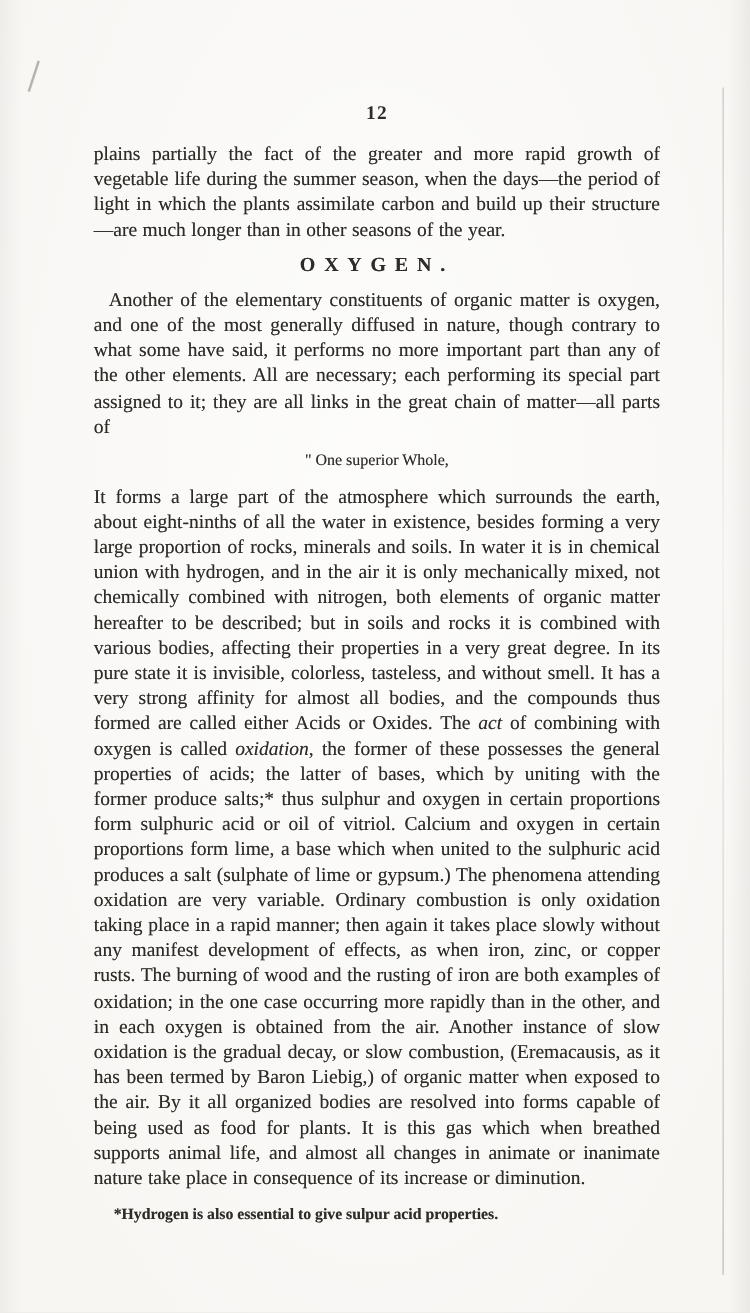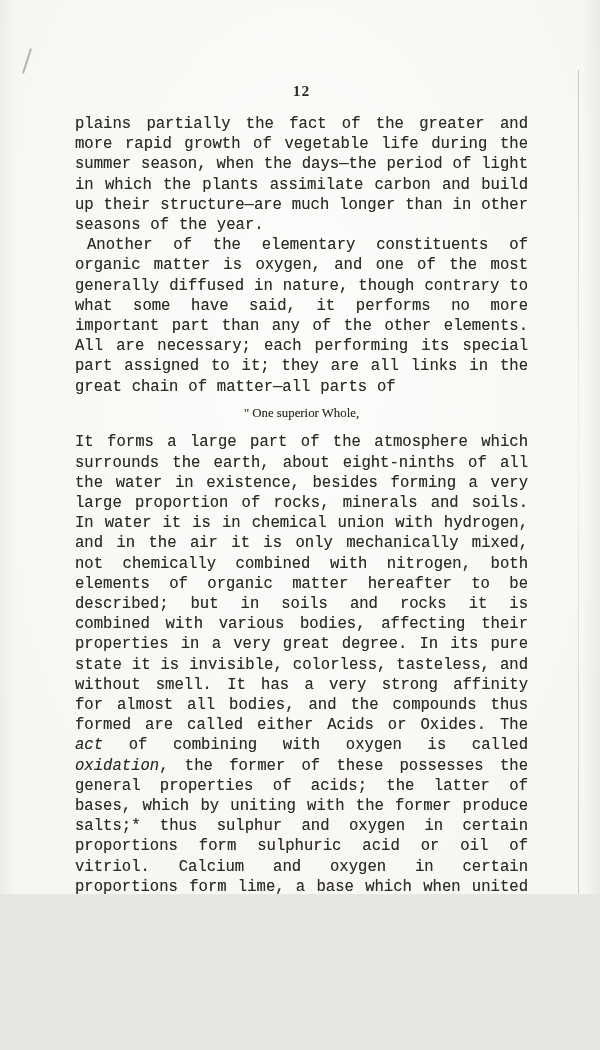--- a/index.html
+++ b/index.html
@@ -4,21 +4,21 @@
 <style>
   html, body {
     margin: 0;
     padding: 0;
     background: #e8e6e1;
     font-family: "Liberation Serif", "DejaVu Serif", serif;
   }
   .page {
     position: relative;
     width: 600px;
-    height: 894px;
+    height: 1050px;
     margin: 0 auto;
     background: #fbfaf7;
     background-image:
       radial-gradient(ellipse at 50% 40%, rgba(255,255,255,0.5) 0%, rgba(0,0,0,0.015) 85%),
       linear-gradient(90deg, rgba(0,0,0,0.04) 0%, rgba(0,0,0,0) 3%, rgba(0,0,0,0) 97%, rgba(0,0,0,0.05) 100%);
     color: #2e2c28;
     overflow: hidden;
     box-sizing: border-box;
     padding: 60px 72px 0 75px;
   }
@@ -46,21 +46,20 @@
     letter-spacing: 1px;
     margin: 22px 0 14px 0;
   }
   .para {
     font-size: 15.6px;
     line-height: 20.2px;
     text-align: justify;
     margin: 0;
     text-shadow: 0 0 0.5px rgba(46,44,40,0.55);
     word-spacing: 0.5px;
-    font-family: Liberation Mono, monospace;
   }
   .para.indent { text-indent: 12px; }
   .para.no-indent { text-indent: 0; }
   .para em { font-style: italic; }
   .chapter-heading {
     text-align: center;
     font-size: 16px;
     font-weight: 600;
     letter-spacing: 7px;
     margin: 9px 0 9px 0;
@@ -86,23 +85,25 @@
 
 <div class="page">
 
   <div class="scan-mark"></div>
   <div class="scan-edge"></div>
 
   <div class="page-number">12</div>
 
   <p class="para no-indent">plains partially the fact of the greater and more rapid growth of vegetable life during the summer season, when the days—the period of light in which the plants assimilate carbon and build up their structure—are much longer than in other seasons of the year.</p>
 
+  <h2 class="chapter-heading">OXYGEN.</h2>
 
   <p class="para indent">Another of the elementary constituents of organic matter is oxygen, and one of the most generally diffused in nature, though contrary to what some have said, it performs no more important part than any of the other elements.  All are necessary; each performing its special part assigned to it; they are all links in the great chain of matter—all parts of</p>
 
   <div class="quote">
     <div>" One superior Whole,</div>
   </div>
 
   <p class="para no-indent"><span>It forms a large part of the atmosphere which surrounds the earth, about eight-ninths of all the water in existence, besides forming a very large proportion of rocks, minerals and soils.  In water it is in chemical union with hydrogen, and in the air it is only mechanically mixed, not chemically combined with nitrogen, both elements of organic matter hereafter to be described; but in soils and rocks it is combined with various bodies, affecting their properties in a very great degree.  In its pure state it is invisible, colorless, tasteless, and without smell.  It has a very strong affinity for almost all bodies, and the compounds thus formed are called either Acids or Oxides.  The </span><em>act</em><span> of combining with oxygen is called </span><em>oxidation</em><span>, the former of these possesses the general properties of acids; the latter of bases, which by uniting with the former produce salts;* thus sulphur and oxygen in certain proportions form sulphuric acid or oil of vitriol.  Calcium and oxygen in certain proportions form lime, a base which when united to the sulphuric acid produces a salt (sulphate of lime or gypsum.) The phenomena attending oxidation are very variable.  Ordinary combustion is only oxidation taking place in a rapid manner; then again it takes place slowly without any manifest development of effects, as when iron, zinc, or copper rusts.  The burning of wood and the rusting of iron are both examples of oxidation; in the one case occurring more rapidly than in the other, and in each oxygen is obtained from the air.  Another instance of slow oxidation is the gradual decay, or slow combustion, (Eremacausis, as it has been termed by Baron Liebig,) of organic matter when exposed to the air.  By it all organized bodies are resolved into forms capable of being used as food for plants.  It is this gas which when breathed supports animal life, and almost all changes in animate or inanimate nature take place in consequence of its increase or diminution.</span></p>
 
+  <div class="footnote">*Hydrogen is also essential to give sulpur acid properties.</div>
 
 </div>
 
 </body></html>

